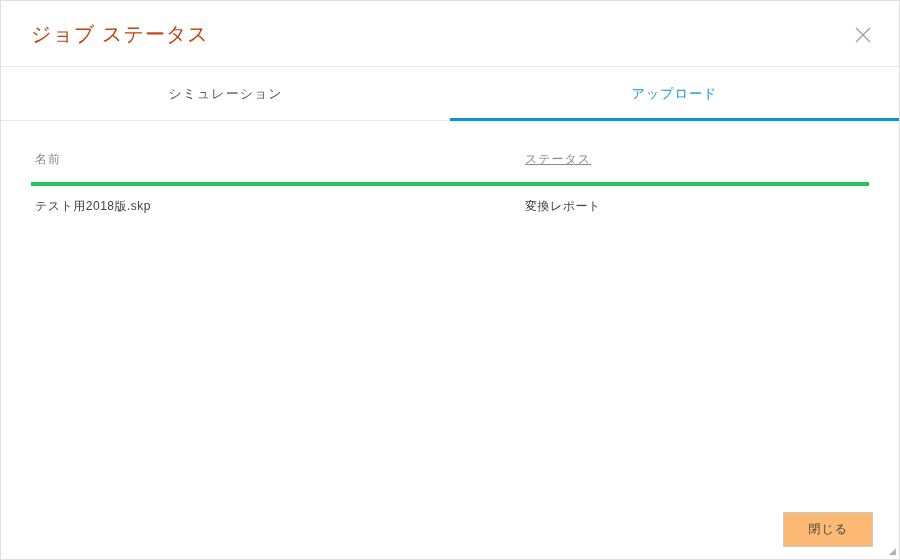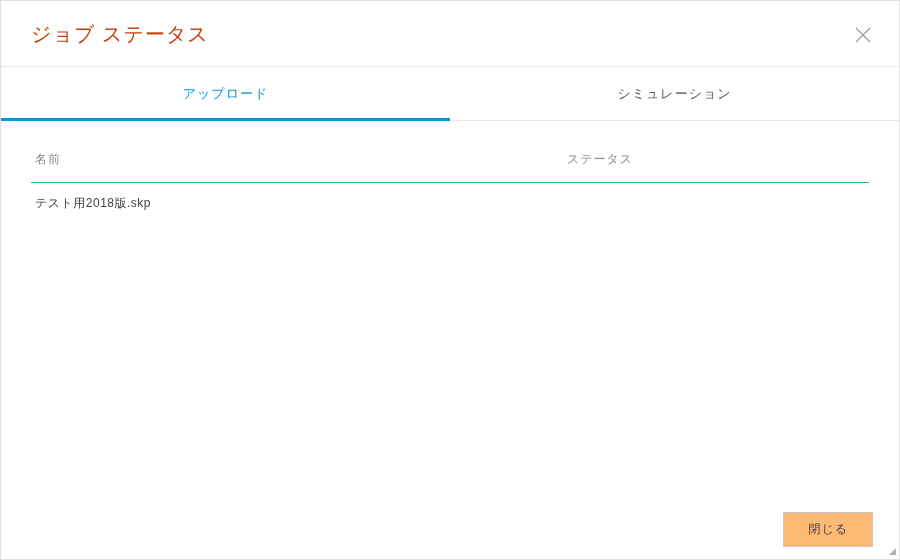--- a/index.html
+++ b/index.html
@@ -74,36 +74,36 @@
       background: #0696d7;
     }
 
     .content {
       padding: 0 30px;
     }
 
     .table-header {
       display: flex;
       padding: 30px 0 14px 4px;
-      border-bottom: 1px solid #22c55e;
-      gap: 42px;
+      border-bottom: 4px solid #22c55e;
     }
 
     .th {
       font-size: 12px;
       color: #8a8a8a;
       letter-spacing: 1px;
     }
 
     .col-name {
       flex: 0 0 490px;
     }
 
     .col-status {
       flex: 0 0 210px;
+      text-decoration: underline;
     }
 
     .col-action {
       flex: 1;
     }
 
     .table-row {
       display: flex;
       padding: 12px 0 12px 4px;
     }
@@ -153,36 +153,37 @@
   <div class="dialog-title">ジョブ ステータス</div>
   <div class="close-x">
     <svg width="18" height="18" viewBox="0 0 18 18">
       <line x1="2" y1="2" x2="16" y2="16" stroke="#9e9e9e" stroke-width="1.2"></line>
       <line x1="16" y1="2" x2="2" y2="16" stroke="#9e9e9e" stroke-width="1.2"></line>
     </svg>
   </div>
 </div>
 
 <div class="tabs">
+  <div class="tab">
+    <span>シミュレーション</span>
+  </div>
   <div class="tab active">
     <span>アップロード</span>
-  </div>
-  <div class="tab">
-    <span>シミュレーション</span>
   </div>
 </div>
 
 <div class="content">
   <div class="table-header">
     <div class="th col-name">名前</div>
     <div class="th col-status">ステータス</div>
   </div>
 
   <div class="table-row">
     <div class="td col-name">テスト用2018版.skp</div>
+    <div class="td col-action">変換レポート</div>
   </div>
 </div>
 
 <div class="footer">
   <button class="close-button">閉じる</button>
 </div>
 
 <div class="resize-grip">◢</div>
 
 </body></html>

